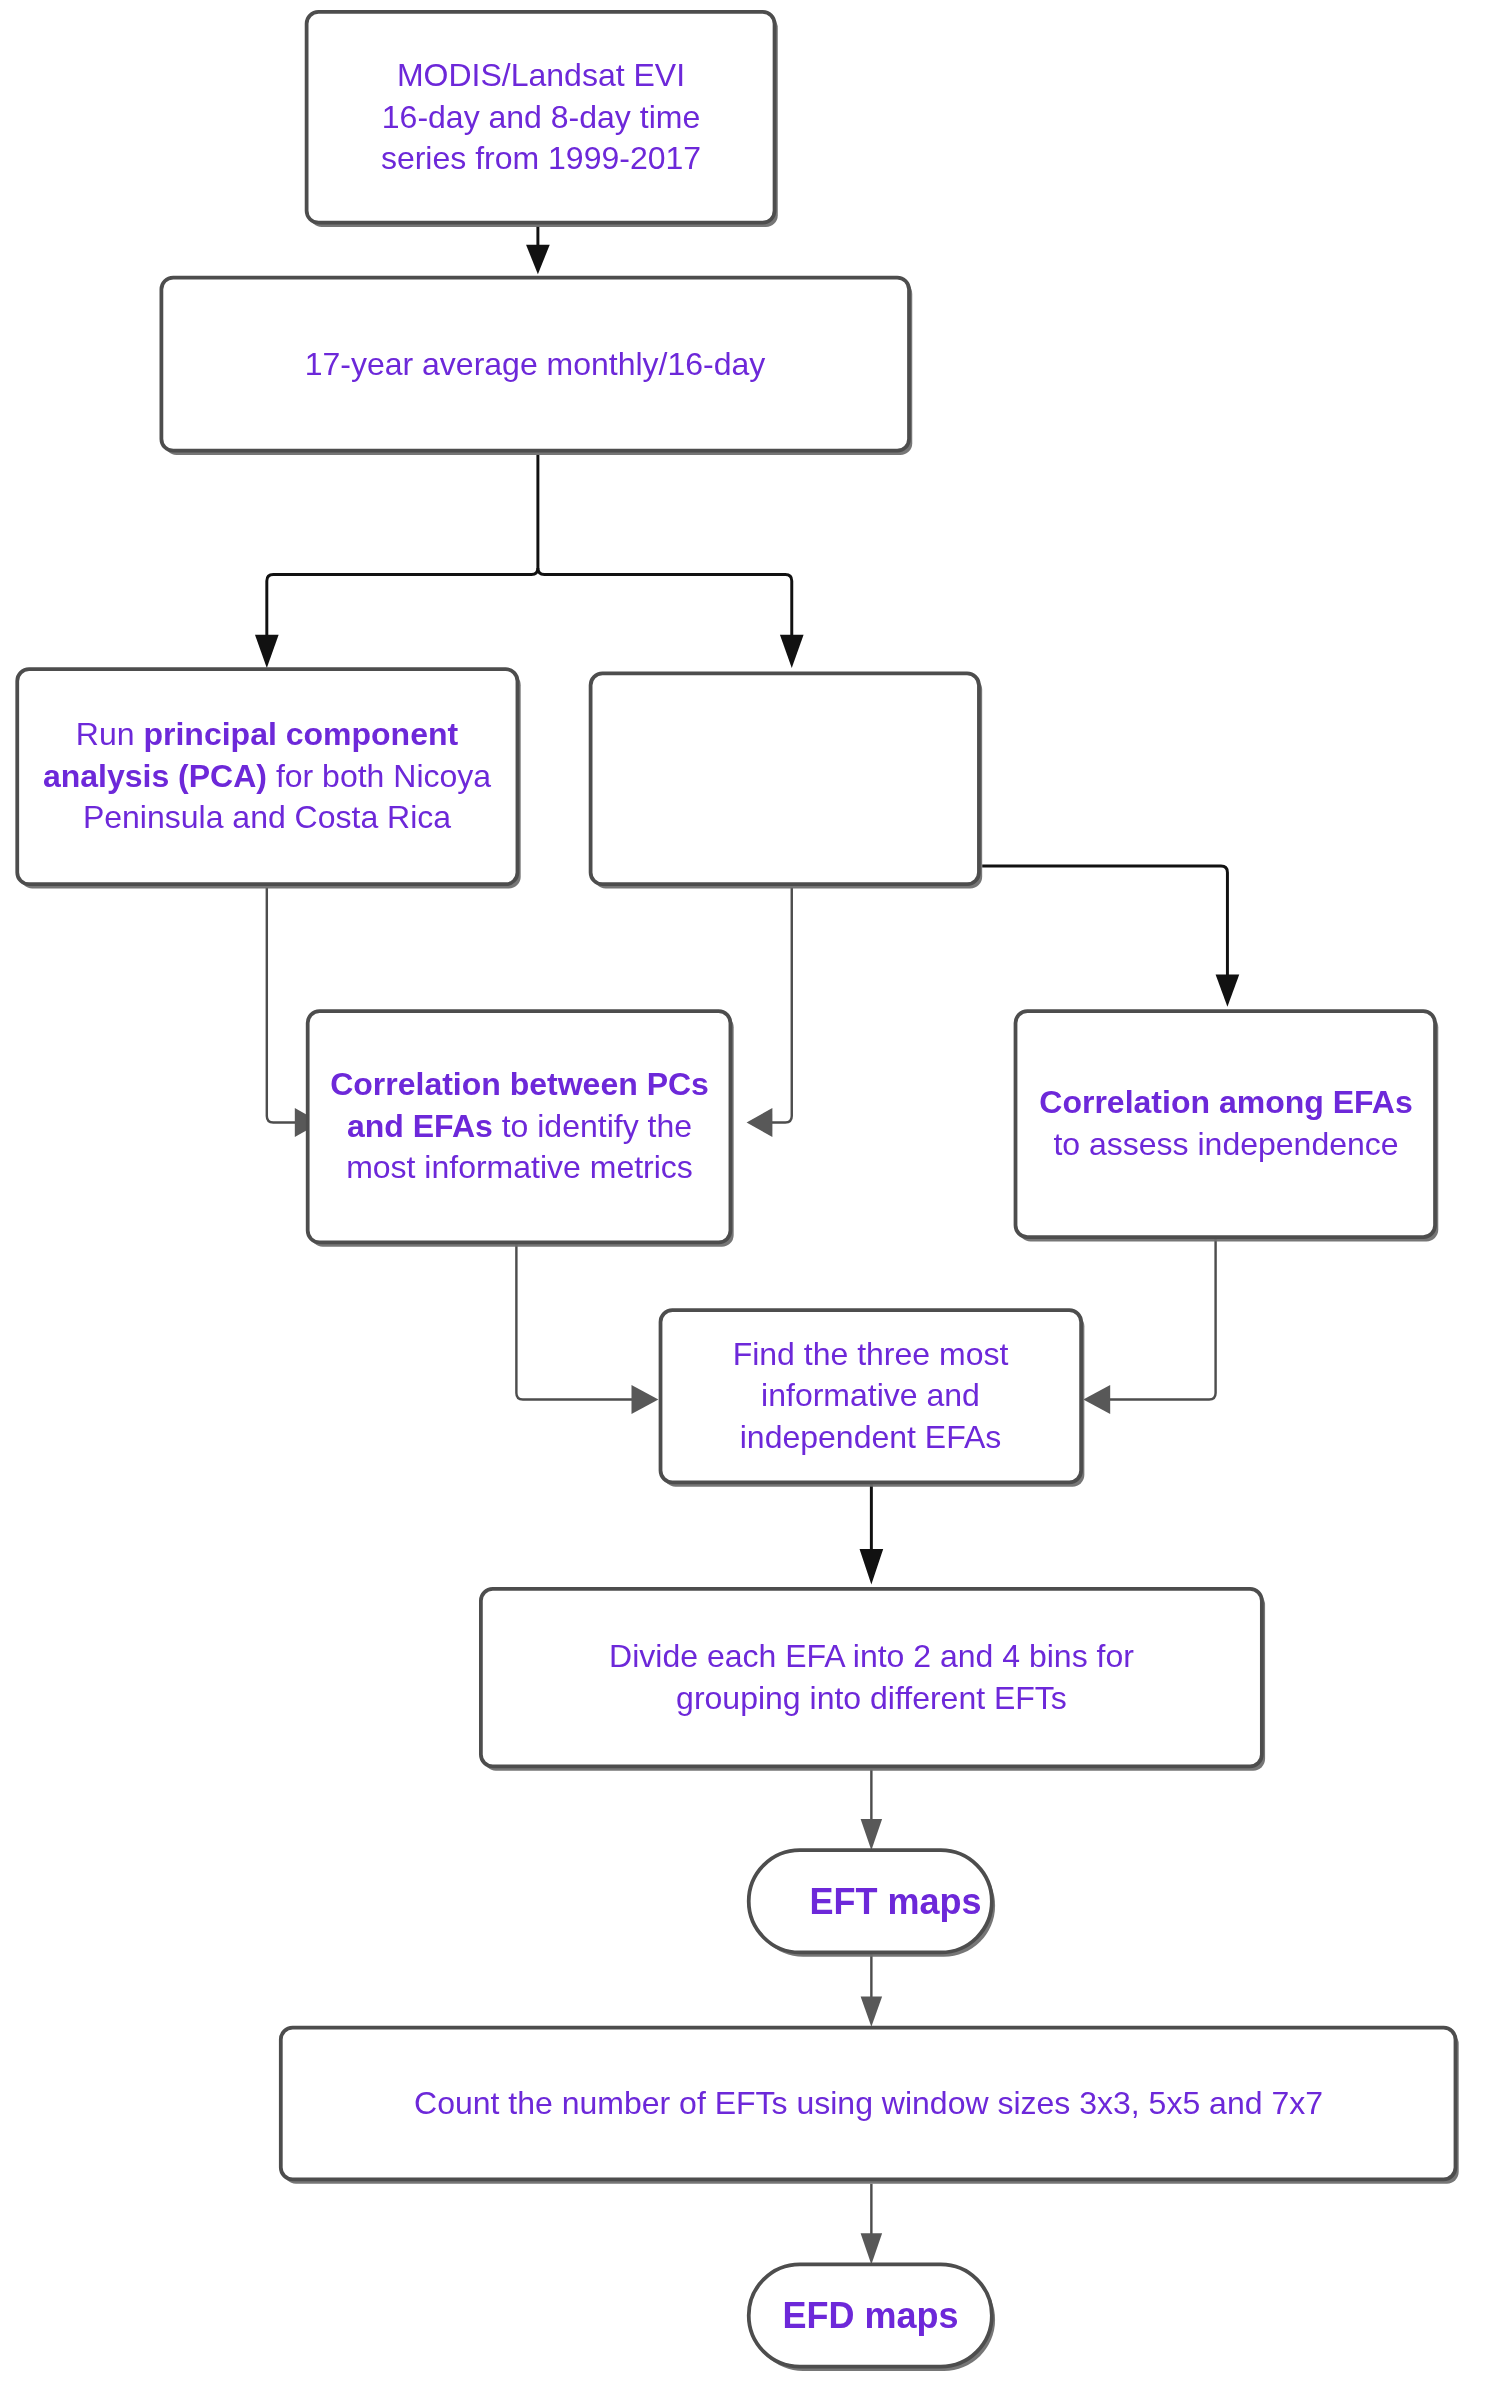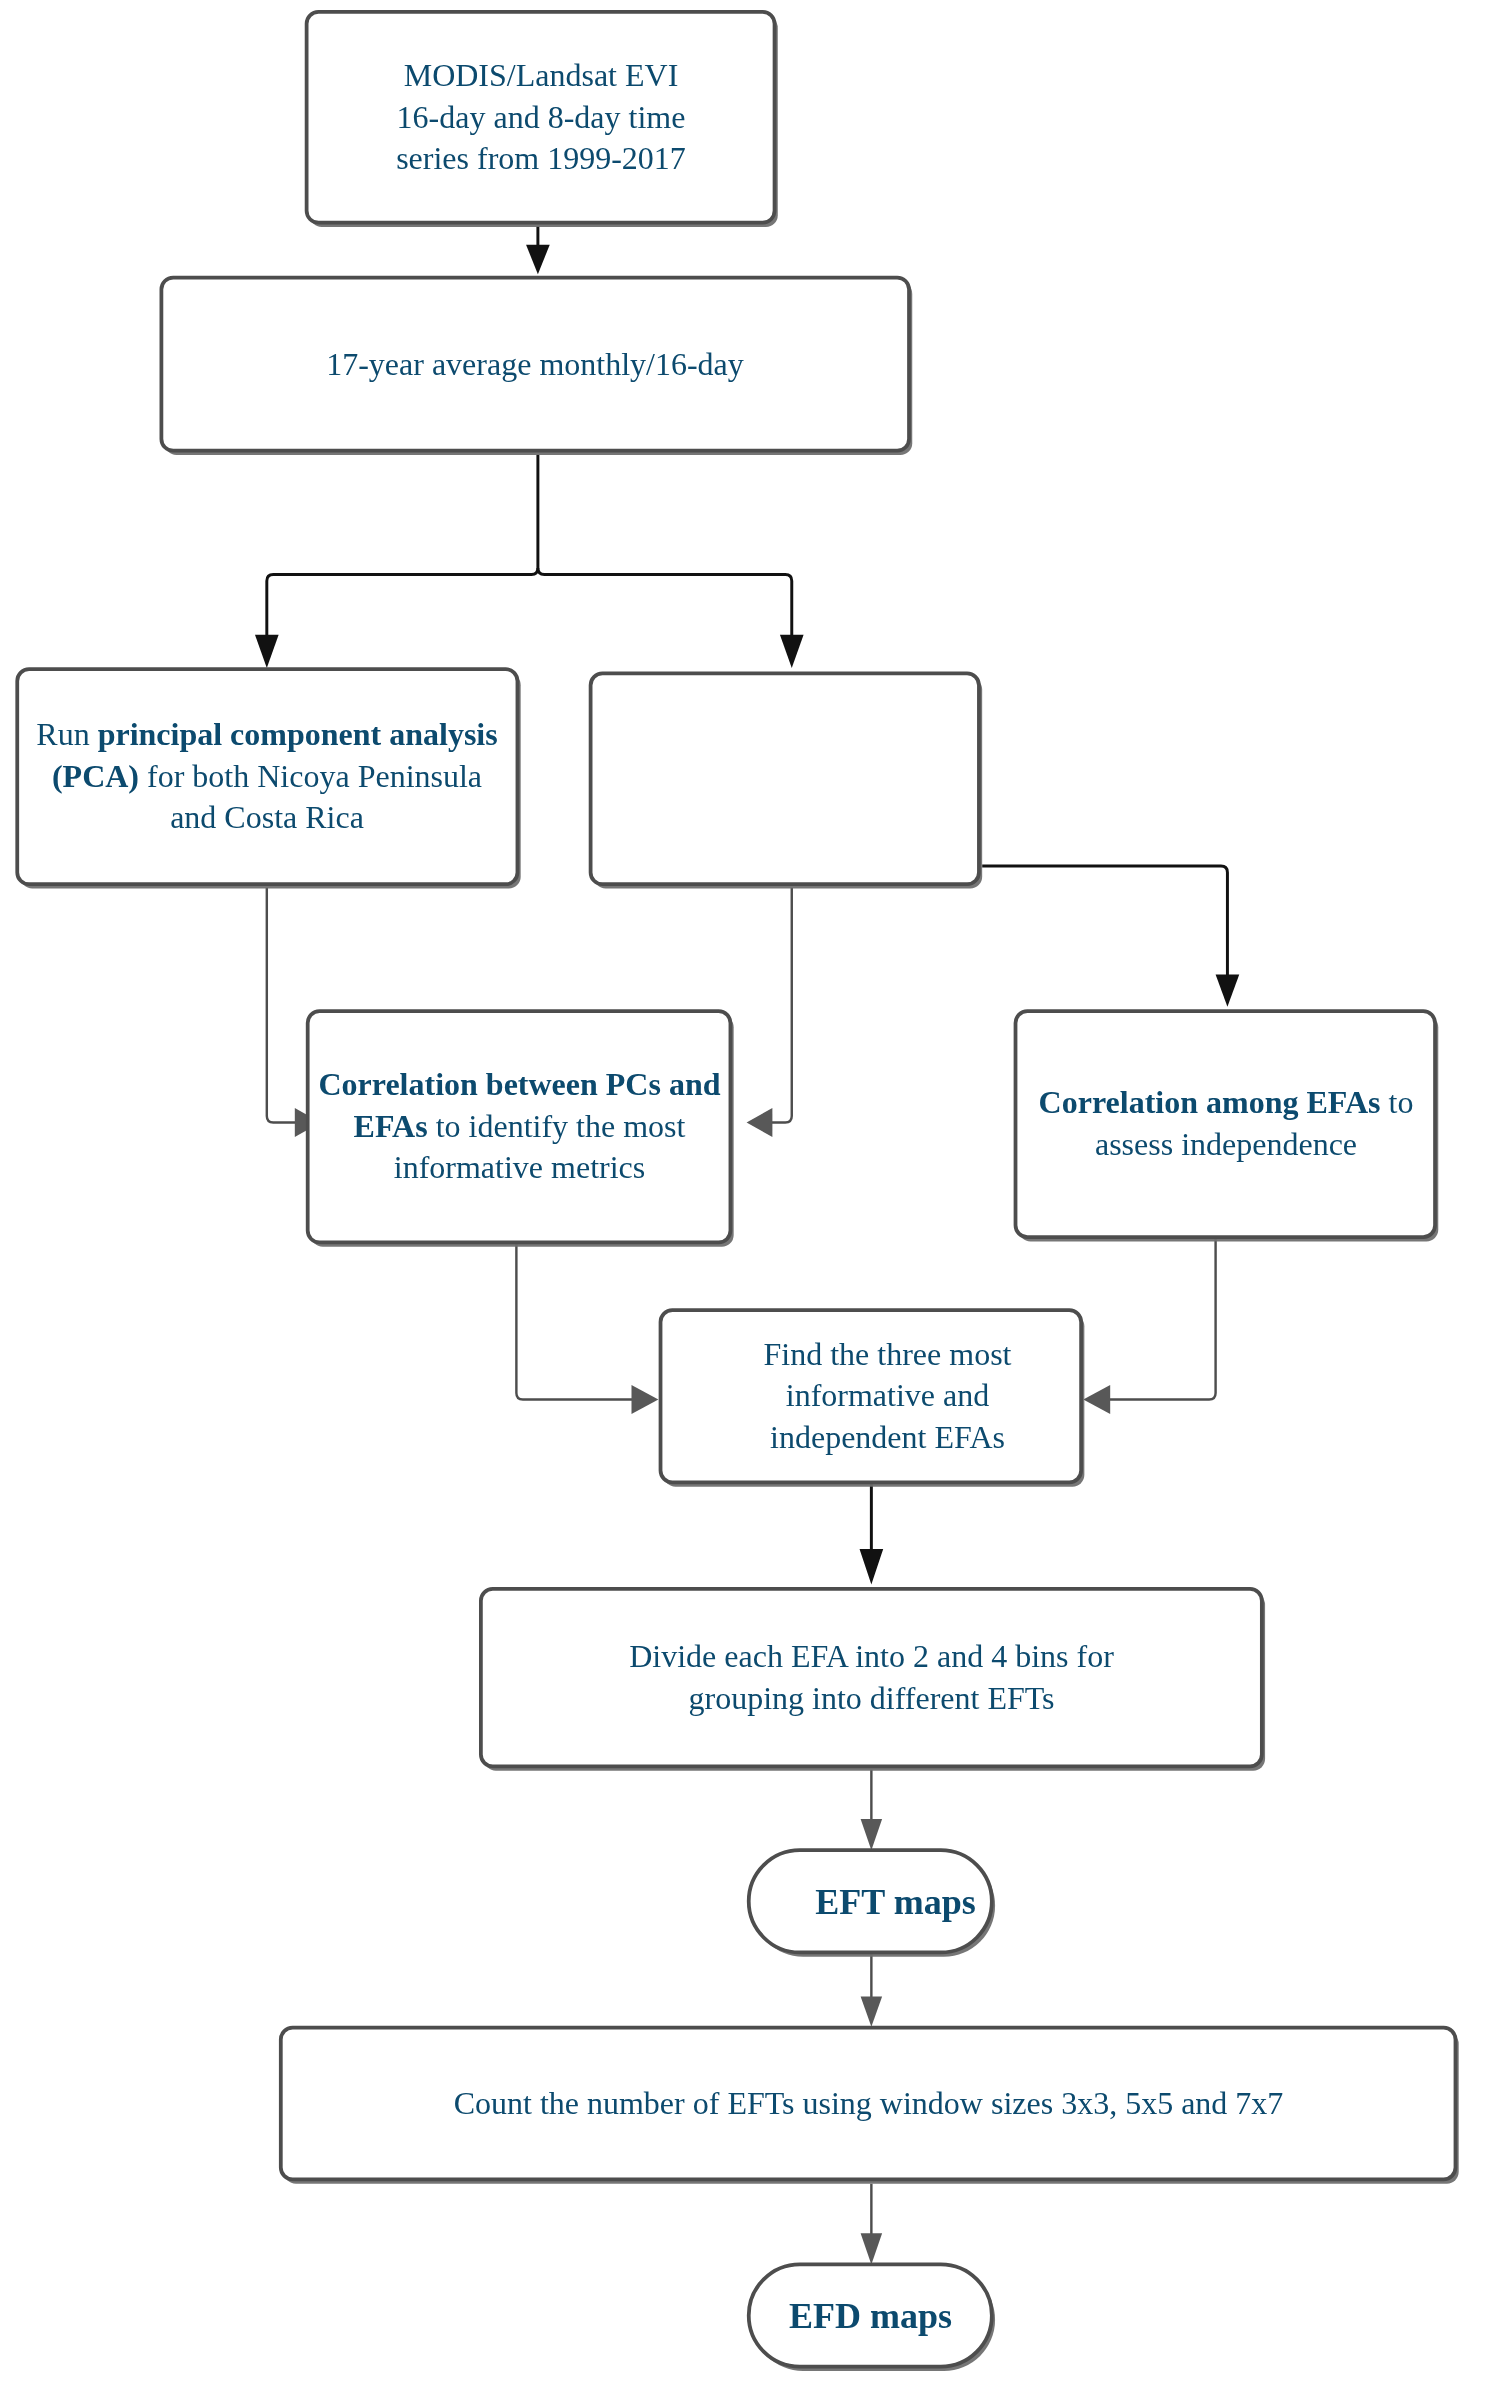--- a/index.html
+++ b/index.html
@@ -50,22 +50,22 @@
   }
   .arrow-head.gray {
     fill: #585858;
   }
   .node-label {
     position: absolute;
     display: flex;
     align-items: center;
     justify-content: center;
     text-align: center;
-    color: #0c4a6e;
-    font-family: Liberation Serif, serif;
+    color: #6d28d9;
+    font-family: Liberation Sans, sans-serif;
     font-size: 32px;
     line-height: 1.30;
     letter-spacing: 0px;
     pointer-events: none;
     box-sizing: border-box;
     padding: 0 9.7px;
   }
   .node-label span.b { font-weight: bold; }
   .terminal-label {
     font-weight: bold;
@@ -219,21 +219,21 @@
       <span></span><span class="b">Correlation between PCs and EFAs</span><span> to identify the most informative metrics</span>
     </div>
   </div>
 
   <div class="node-label" style="left:1016px; top:1011px; width:420px; height:226px;">
     <div>
       <span></span><span class="b">Correlation among EFAs</span><span> to assess independence</span>
     </div>
   </div>
 
-  <div class="node-label" style="left:677px; top:1310px; width:421px; height:172px;">
+  <div class="node-label" style="left:660px; top:1310px; width:421px; height:172px;">
     <div>
       <div>Find the three most</div>
       <div>informative and</div>
       <div>independent EFAs</div>
     </div>
   </div>
 
   <div class="node-label" style="left:481px; top:1589px; width:781px; height:178px;">
     <div>
       <div>Divide each EFA into 2 and 4 bins for</div>

